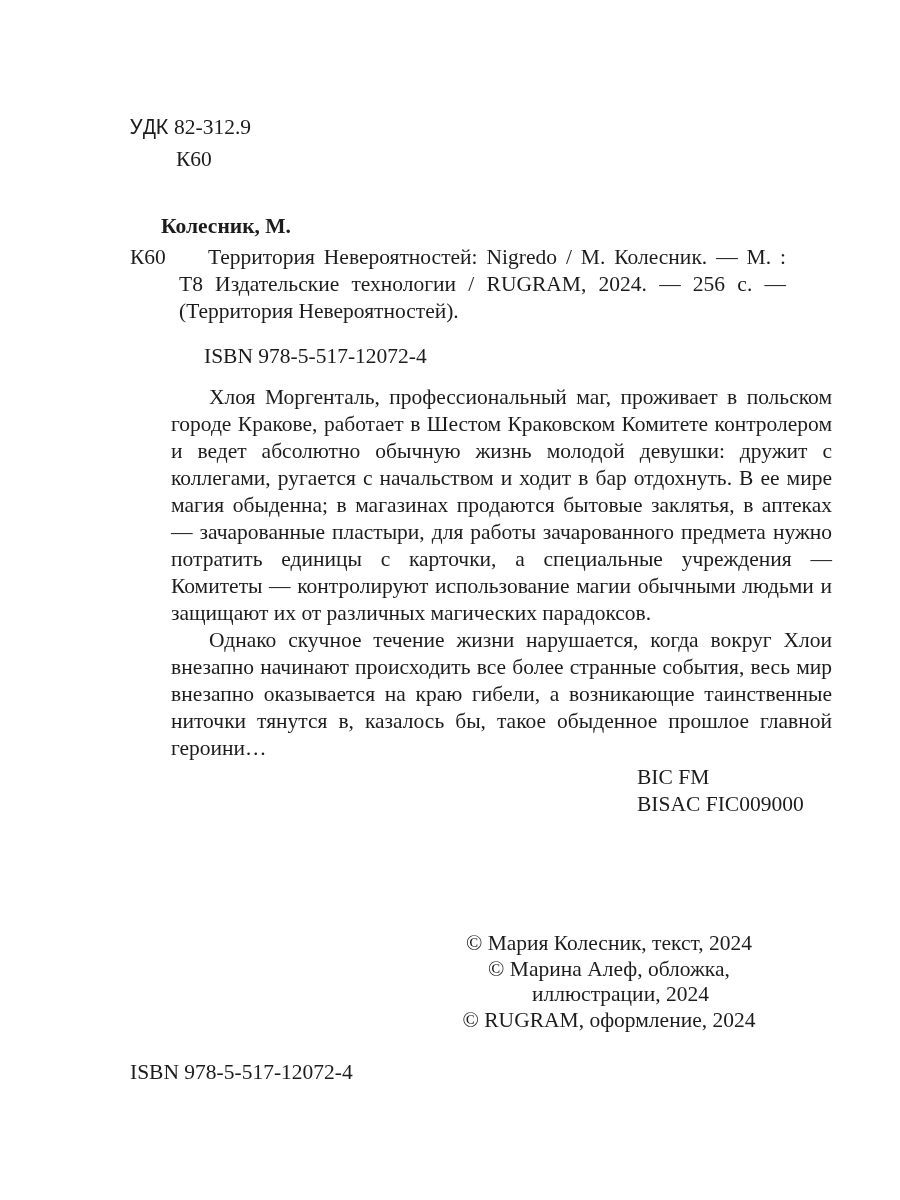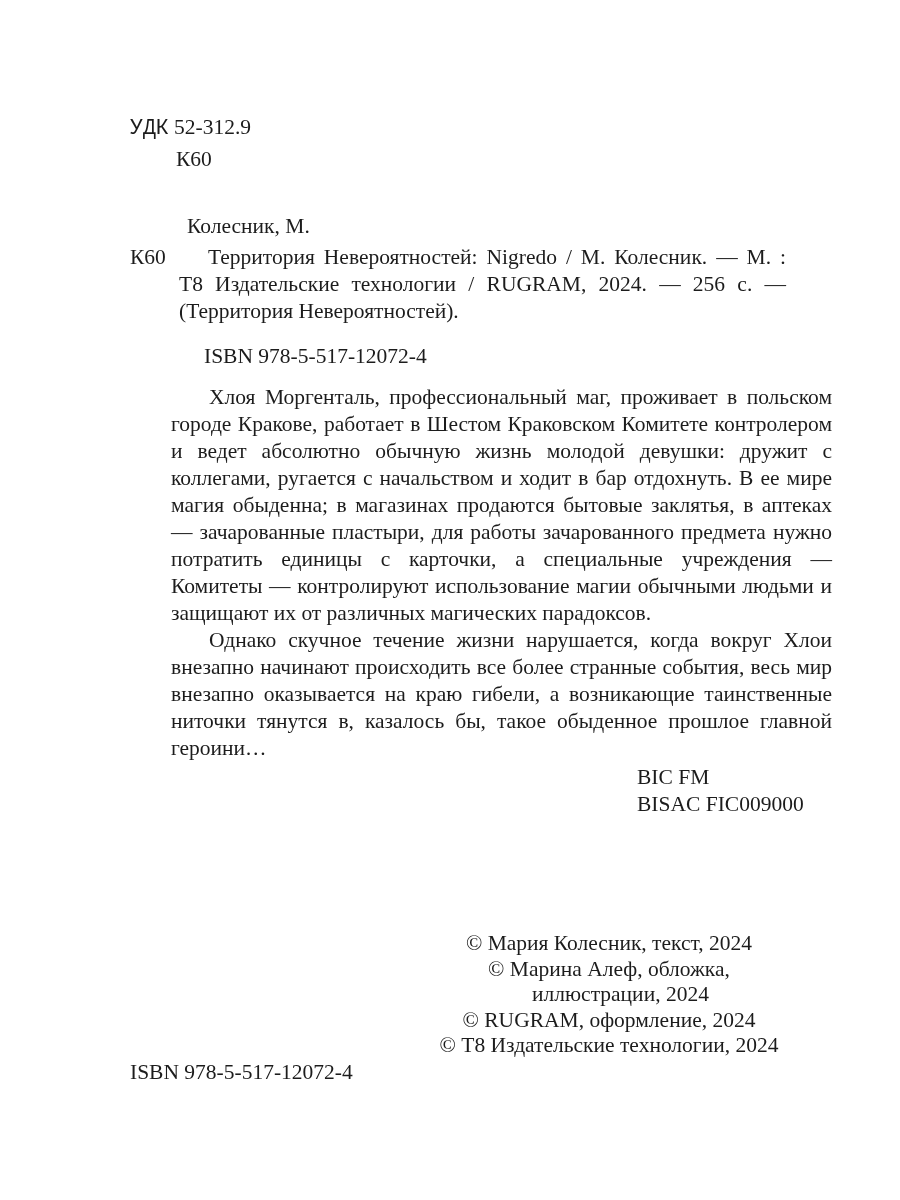--- a/index.html
+++ b/index.html
@@ -29,23 +29,23 @@
   .code-line .code-label {
     display: inline-block;
     width: 44px;
     font-family: Liberation Mono, monospace;
   }
   .code-line.indented {
     padding-left: 46px;
   }
   .author-heading {
     margin-top: 38px;
-    margin-left: 57px;
+    margin-left: 31px;
     line-height: 27px;
-    font-weight: normal;
+    font-weight: bold;
   }
   .record {
     position: relative;
     margin-left: 45px;
     width: 615px;
     line-height: 27px;
     text-align: justify;
   }
   .record .record-sign {
     position: absolute;
@@ -101,21 +101,21 @@
   }
 </style>
 </head>
 <body>
 
 <div class="page">
   <div class="content">
 
     <div class="codes-block">
       <div class="code-line">
-        <span class="code-label">УДК</span><span>52-312.9</span>
+        <span class="code-label">УДК</span><span>82-312.9</span>
       </div>
       <div class="code-line indented">
         <span>К60</span>
       </div>
     </div>
 
     <div class="author-heading">Колесник, М.</div>
 
     <div class="record">
       <span class="record-sign">К60</span>
@@ -133,17 +133,16 @@
       <div>BIC FM</div>
       <div>BISAC FIC009000</div>
     </div>
 
   </div>
 
   <div class="copyright-block">
     <div class="copyright-entry">© Мария Колесник, текст, 2024</div>
     <div class="copyright-entry">© Марина Алеф, обложка, иллюстрации, 2024</div>
     <div class="copyright-entry">© RUGRAM, оформление, 2024</div>
-    <div class="copyright-entry">© Т8 Издательские технологии, 2024</div>
   </div>
 
   <div class="footer-isbn">ISBN 978-5-517-12072-4</div>
 </div>
 
 </body></html>

